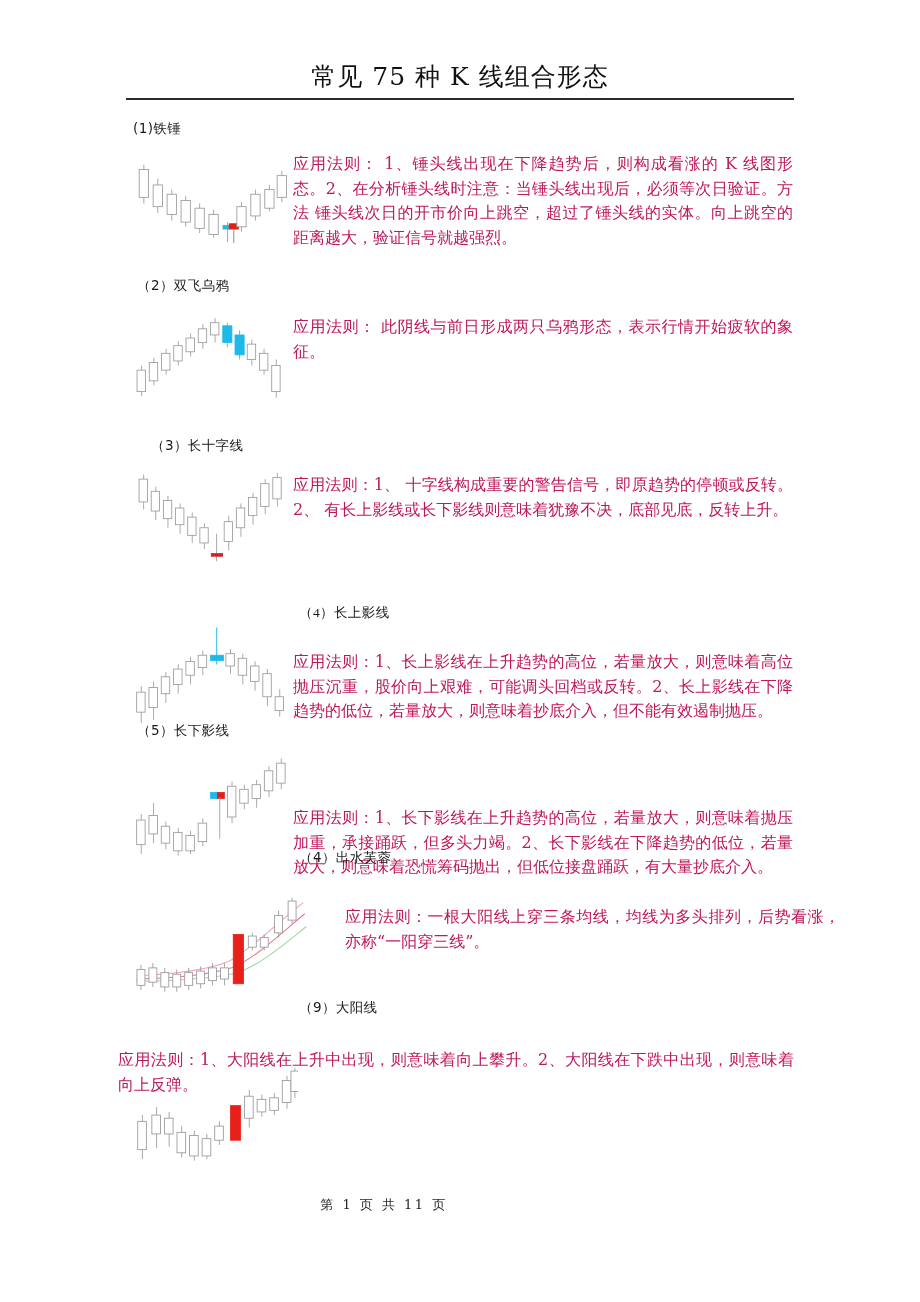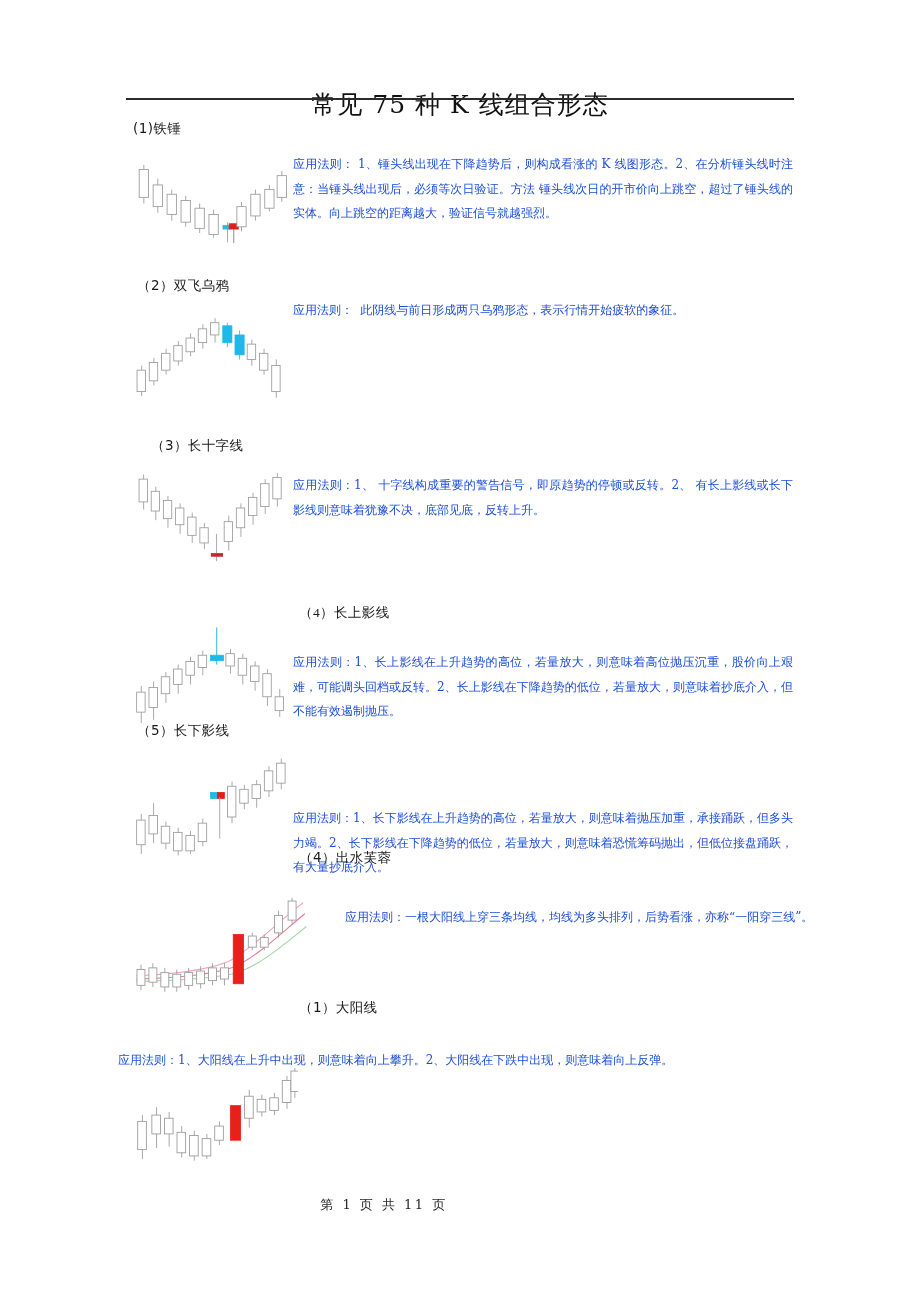--- a/index.html
+++ b/index.html
@@ -27,21 +27,20 @@
     position: absolute;
     left: 126px;
     top: 60px;
     width: 668px;
     text-align: center;
     font-family: "DejaVu Serif", "Liberation Serif", serif;
     font-size: 25px;
     letter-spacing: 1px;
     color: #111;
     white-space: nowrap;
-    margin-top: 28px;
   }
   .title-rule {
     position: absolute;
     left: 126px;
     top: 98px;
     width: 668px;
     height: 2px;
     background: #2b2b2b;
   }
 
@@ -52,23 +51,23 @@
     font-size: 13.5px;
     color: #1a1a1a;
     white-space: nowrap;
     letter-spacing: 0.4px;
   }
 
   
   .para {
     position: absolute;
     font-family: "DejaVu Serif", "Liberation Serif", serif;
-    font-size: 12px;
+    font-size: 16px;
     line-height: 24.5px;
-    color: #1d4ed8;
+    color: #be185d;
     text-align: justify;
     text-justify: inter-ideograph;
   }
 
   
   .chart {
     position: absolute;
   }
   .chart svg { display: block; }
 
@@ -167,21 +166,21 @@
         <line x1="154" y1="36" x2="154" y2="70"></line>
           <rect x="148" y="42" width="11" height="20"></rect>
         <line x1="170" y1="48" x2="170" y2="82"></line>
           <rect x="164" y="54" width="11" height="22"></rect>
         <line x1="186" y1="62" x2="186" y2="112"></line>
           <rect x="180" y="70" width="11" height="34"></rect>
       </g>
     </svg>
   </div>
 
-  <div class="para" style="left:293px; top:299px; width:500px;font-family:Liberation Mono, monospace;">应用法则：  此阴线与前日形成两只乌鸦形态，表示行情开始疲软的象征。</div>
+  <div class="para" style="left:293px; top:315px; width:500px;">应用法则：  此阴线与前日形成两只乌鸦形态，表示行情开始疲软的象征。</div>
 
   <div class="heading" style="left:151px; top:437px;">（3）长十字线</div>
 
   <div class="chart" style="left:133px; top:470px;">
     <svg width="155" height="95" viewBox="0 0 200 125">
       <g stroke="#9a9a9a" stroke-width="1.1" fill="#ffffff">
         <line x1="12" y1="6" x2="12" y2="52"></line>
           <rect x="6" y="12" width="11" height="30"></rect>
         <line x1="28" y1="22" x2="28" y2="66"></line>
           <rect x="22" y="28" width="11" height="26"></rect>
@@ -337,21 +336,21 @@
         <line x1="183" y1="18" x2="183" y2="52"></line>
           <rect x="178" y="24" width="10" height="22"></rect>
         <line x1="200" y1="2" x2="200" y2="34"></line>
           <rect x="195" y="6" width="10" height="24"></rect>
       </g>
     </svg>
   </div>
 
   <div class="para" style="left:298px; top:905px; width:495px;margin-left:47px;">应用法则：一根大阳线上穿三条均线，均线为多头排列，后势看涨，亦称“一阳穿三线”。</div>
 
-  <div class="heading" style="left:299px; top:999px;">（1）大阳线</div>
+  <div class="heading" style="left:299px; top:999px;">（9）大阳线</div>
 
   <div class="para" style="left:118px; top:1048px; width:676px;">应用法则：1、大阳线在上升中出现，则意味着向上攀升。2、大阳线在下跌中出现，则意味着向上反弹。</div>
 
   <div class="chart" style="left:133px; top:1066px;">
     <svg width="165" height="95" viewBox="0 0 210 120">
       <g stroke="#9a9a9a" stroke-width="1.1" fill="#ffffff">
         <line x1="12" y1="62" x2="12" y2="118"></line>
           <rect x="6" y="70" width="11" height="36"></rect>
         <line x1="30" y1="52" x2="30" y2="104"></line>
           <rect x="24" y="62" width="11" height="24"></rect>

